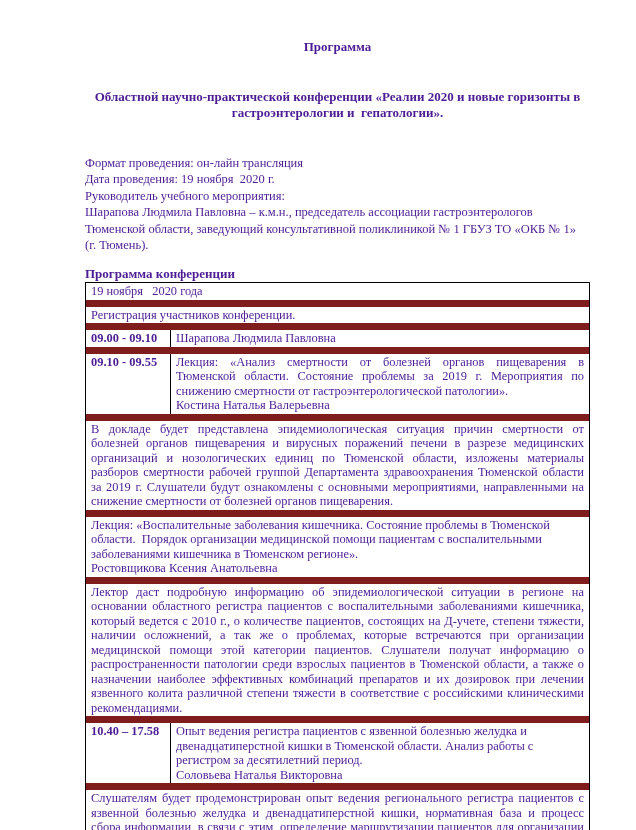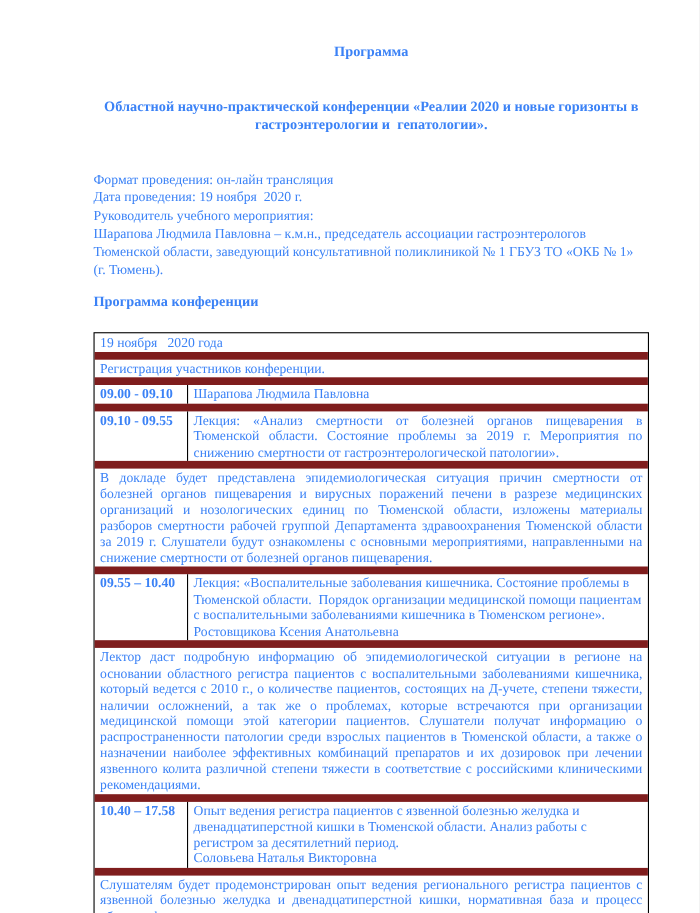--- a/index.html
+++ b/index.html
@@ -2,39 +2,39 @@
 <html><head>
 <meta charset="utf-8">
 <style>
   * { box-sizing: border-box; }
   html, body { margin: 0; padding: 0; background: #e8e8e8; }
   .page {
     width: 636px;
     height: 830px;
     margin: 0 auto;
     background: #ffffff;
-    color: #3b82f6;
+    color: #4c1d95;
     font-family: "Liberation Serif", "DejaVu Serif", serif;
     font-size: 12.5px;
     line-height: 16.5px;
     padding: 6px 46px 0 85px;
     overflow: hidden;
   }
   .doc-title {
     text-align: center;
     font-weight: bold;
     font-size: 13px;
     white-space: pre-wrap;
   }
   .meta-line { white-space: pre-wrap; }
   .leader-text { }
   .section-heading {
     font-weight: bold;
     margin-top: 12px;
-    margin-bottom: 20px;
+    margin-bottom: 0;
     font-size: 13px;
   }
   .schedule-table {
     width: 505px;
     border: 1px solid #000;
     font-size: 12.4px;
     line-height: 14.5px;
   }
   .trow { display: flex; border-bottom: 7px solid #7f1d1d; }
   .trow:last-child { border-bottom: none; }
@@ -89,29 +89,29 @@
       <div class="cell content-cell">
         <div class="speaker">Шарапова Людмила Павловна</div>
       </div>
     </div>
 
 
     <div class="trow">
       <div class="cell time-cell">09.10 - 09.55</div>
       <div class="cell content-cell">
         <div class="sess-title just">Лекция: «Анализ смертности от болезней органов пищеварения в Тюменской области. Состояние проблемы за 2019 г. Мероприятия по  снижению смертности от гастроэнтерологической патологии».</div>
+        <div class="speaker">Костина Наталья Валерьевна</div>
       </div>
     </div>
 
     <div class="trow">
       <div class="cell abstract-cell">В докладе  будет представлена эпидемиологическая ситуация причин смертности от болезней органов пищеварения и вирусных поражений печени в разрезе медицинских организаций и нозологических единиц по Тюменской области,   изложены материалы разборов смертности рабочей группой Департамента здравоохранения Тюменской области за 2019 г. Слушатели будут ознакомлены с основными мероприятиями, направленными на снижение смертности от болезней органов пищеварения.</div>
     </div>
 
     <div class="trow">
-      <div class="cell time-cell">09.55 – 10.40</div>
       <div class="cell content-cell">
         <div class="sess-title pre">Лекция: «Воспалительные заболевания кишечника. Состояние проблемы в Тюменской области.  Порядок организации медицинской помощи пациентам с воспалительными заболеваниями кишечника в Тюменском регионе».</div>
         <div class="speaker">Ростовщикова Ксения Анатольевна</div>
       </div>
     </div>
 
     <div class="trow">
       <div class="cell abstract-cell">Лектор даст подробную информацию об эпидемиологической ситуации в регионе на основании областного регистра пациентов с воспалительными заболеваниями кишечника, который ведется с 2010 г., о количестве пациентов, состоящих на Д-учете, степени тяжести, наличии осложнений, а так же о проблемах,  которые встречаются при организации медицинской помощи этой категории пациентов. Слушатели получат информацию  о  распространенности патологии среди взрослых пациентов в Тюменской области, а также о назначении наиболее эффективных комбинаций препаратов и их дозировок  при лечении язвенного колита различной  степени тяжести  в соответствие с российскими клиническими рекомендациями.</div>
     </div>
 

